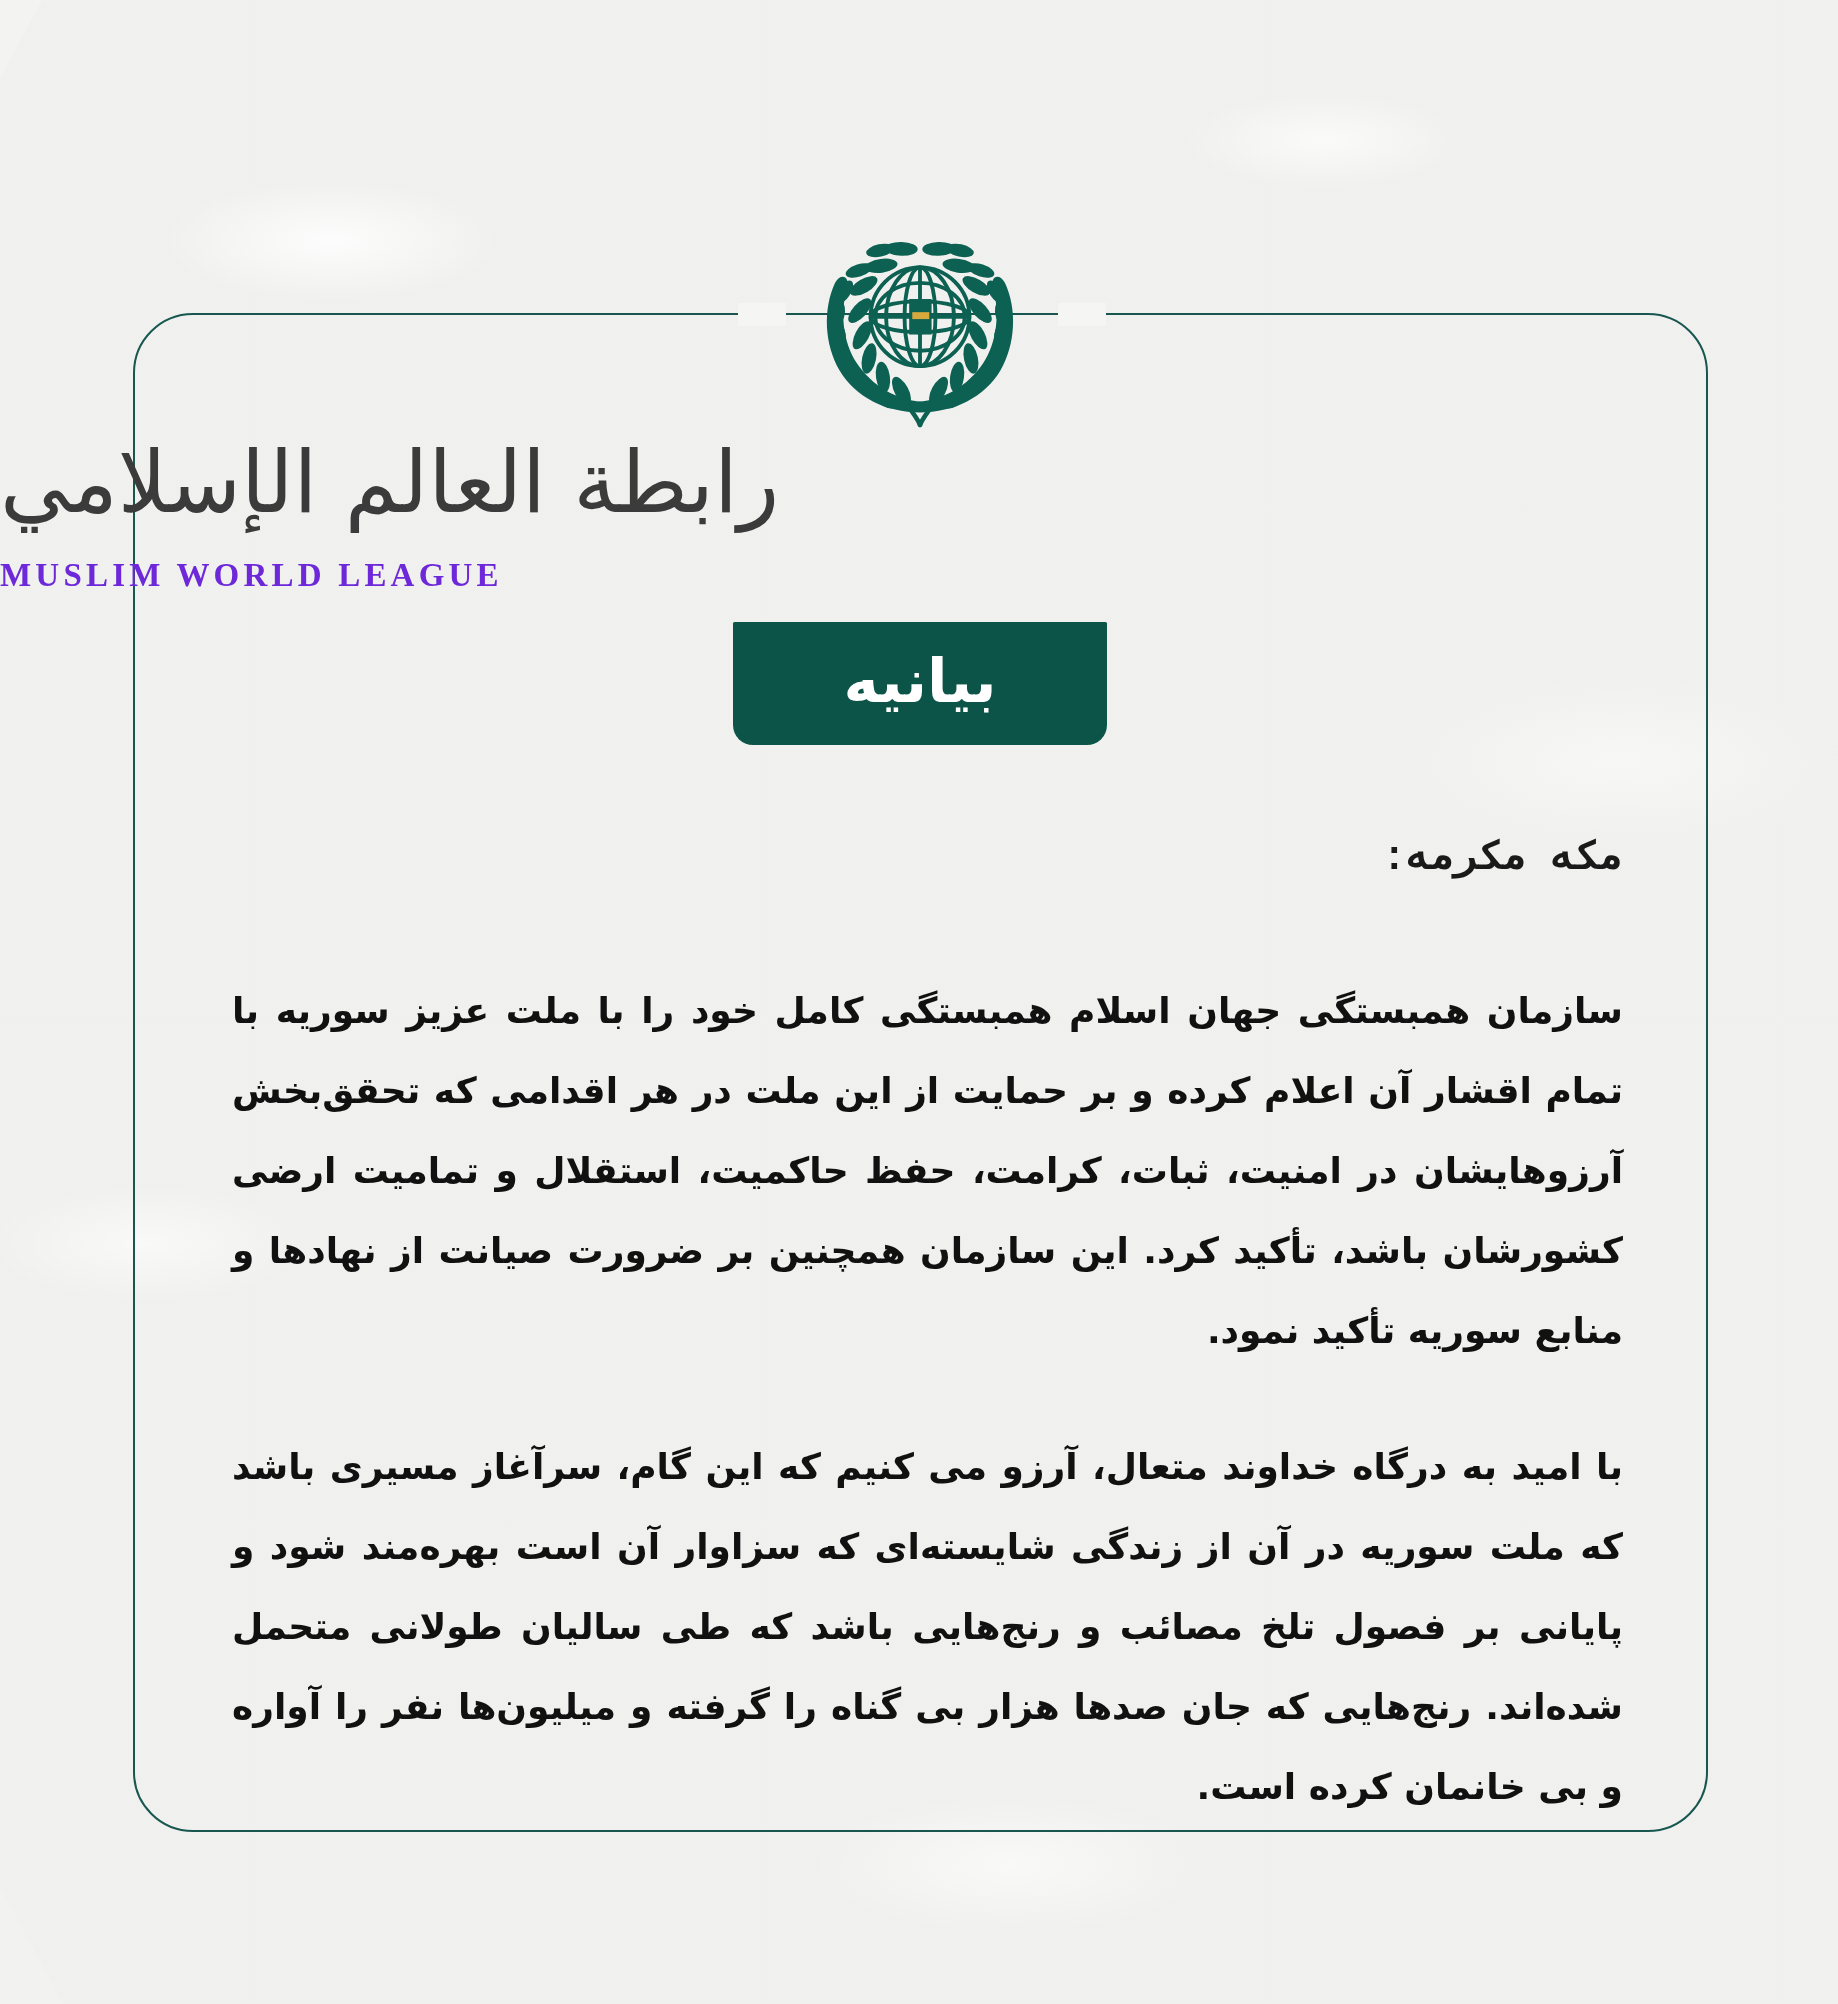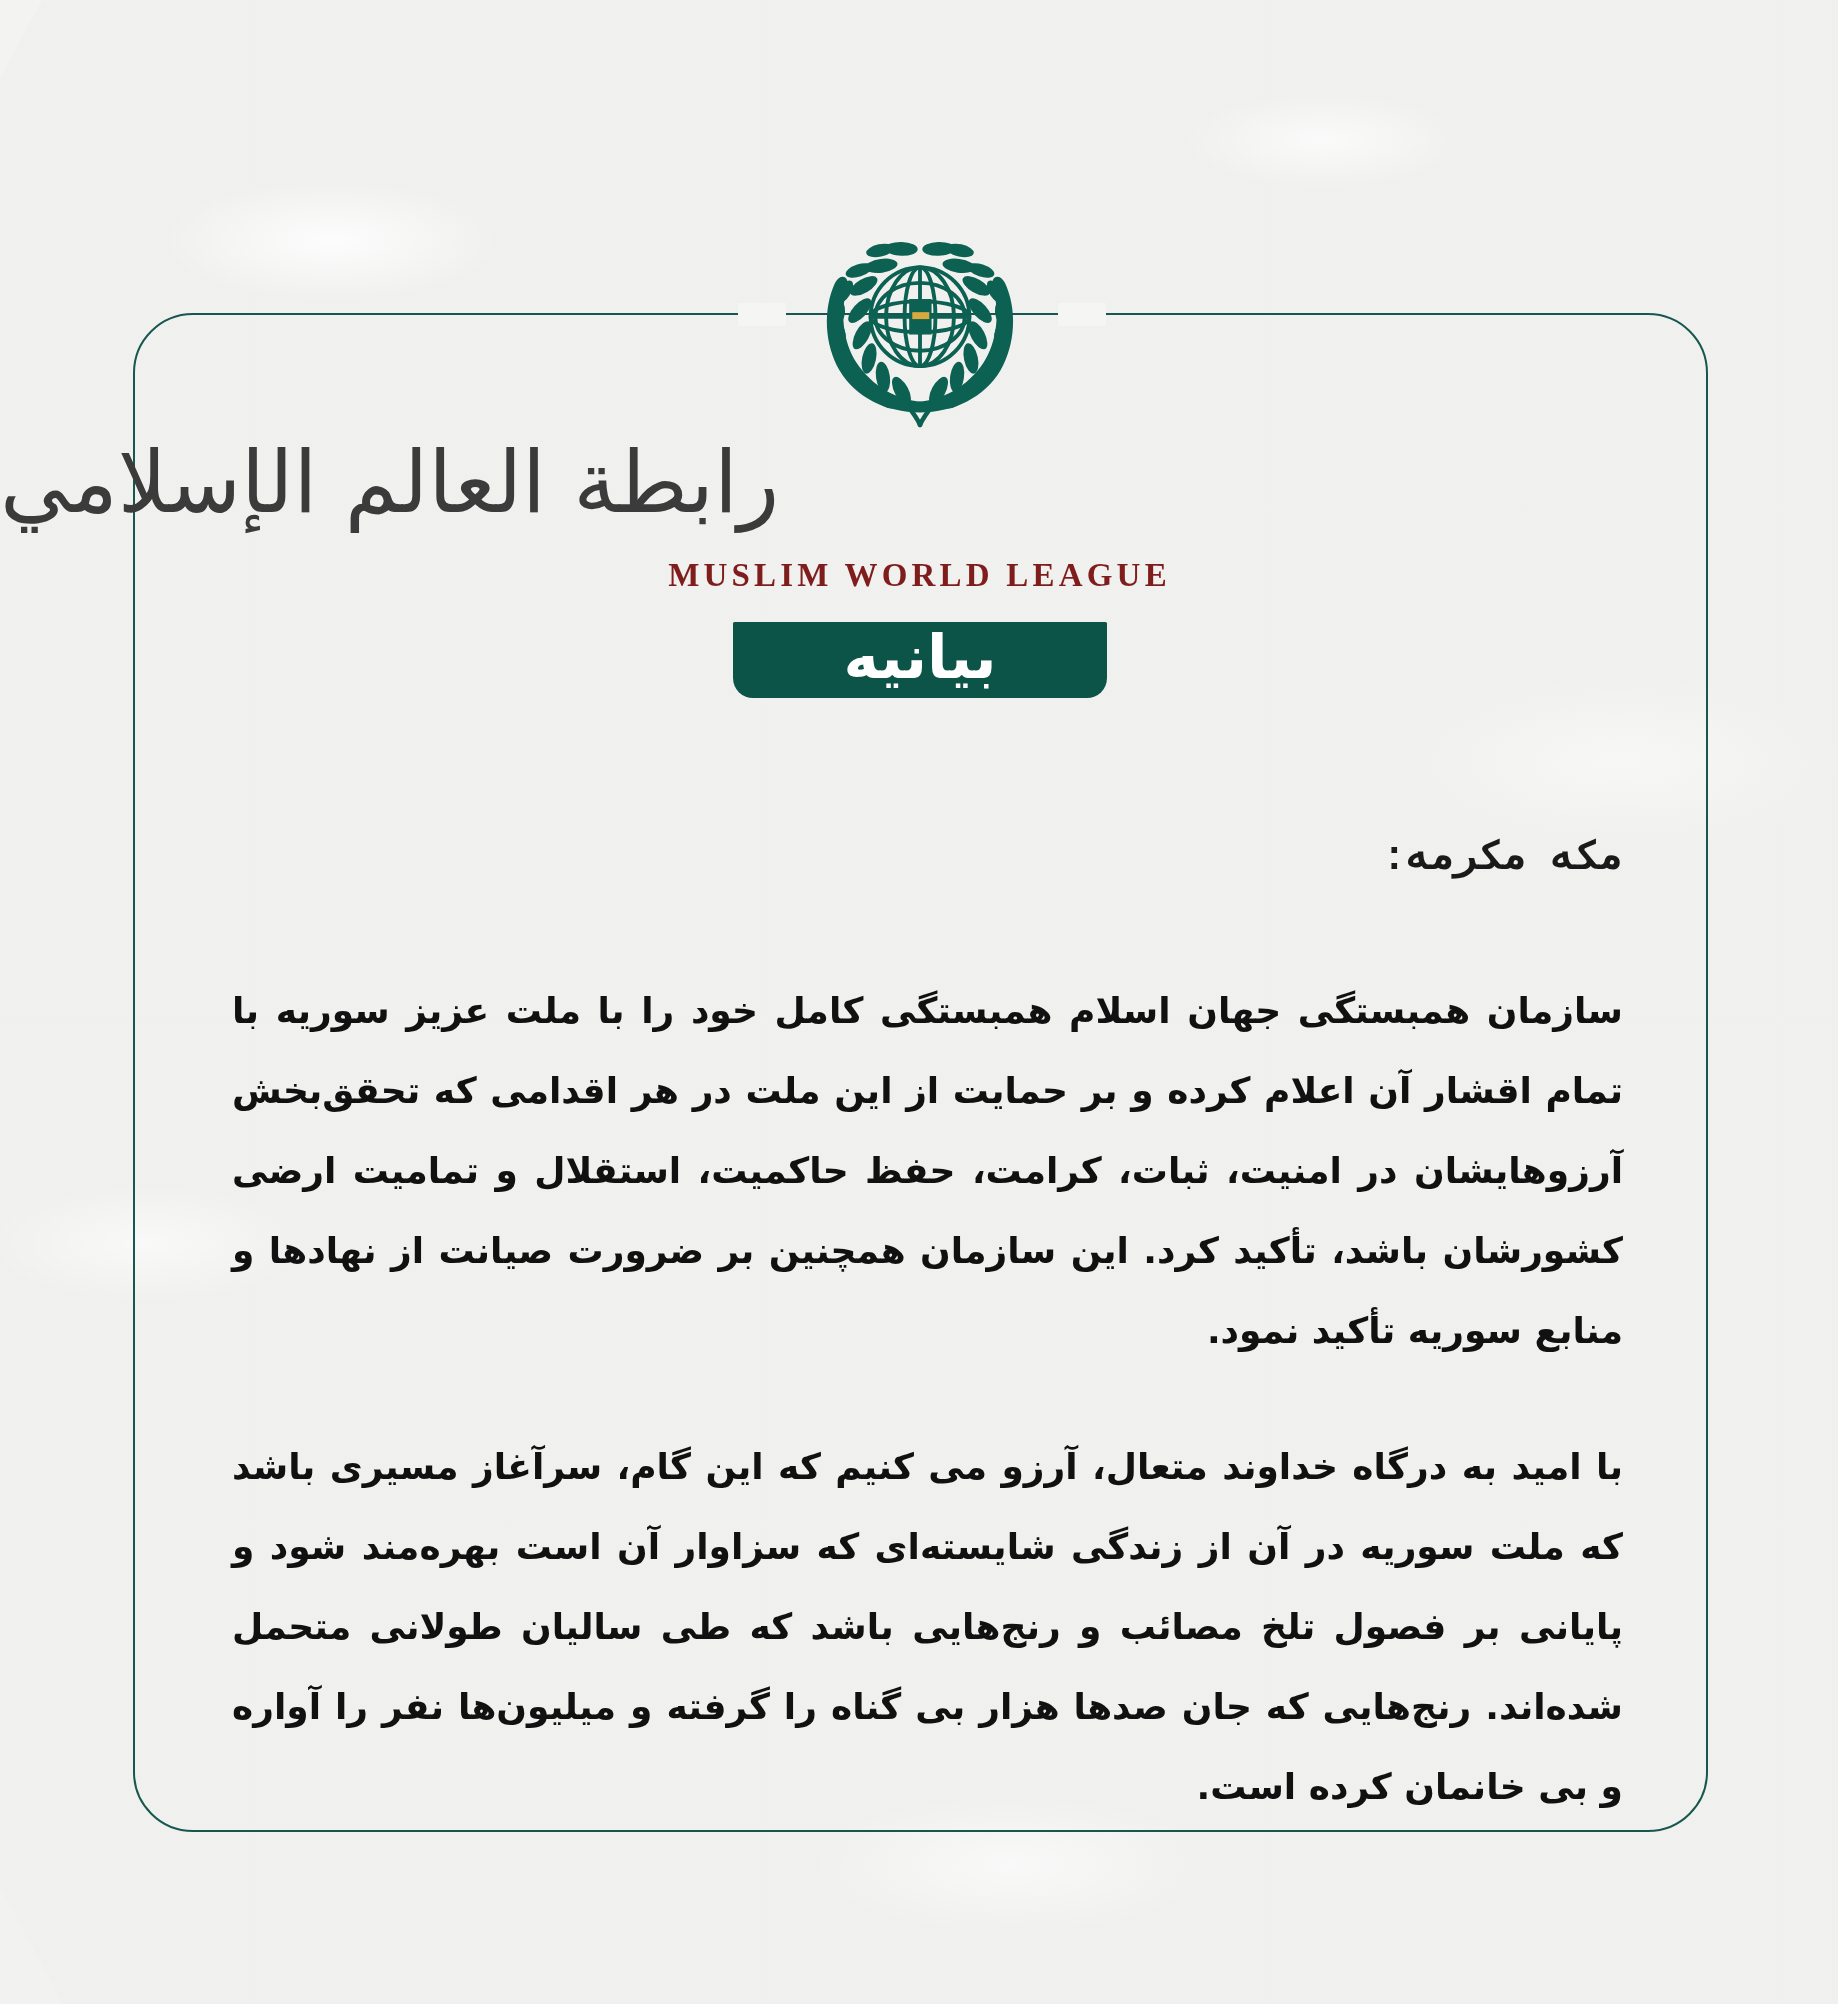--- a/index.html
+++ b/index.html
@@ -75,35 +75,35 @@
     color: #3b3b3b;
     direction: rtl;
     letter-spacing: -1.5px;
     font-weight: 500;
   }
   .wordmark-en {
     position: absolute;
     left: 0;
     right: 0;
     top: 557px;
-    text-align: center;
+    text-align: left;
     font-family: "Liberation Serif", serif;
     font-weight: 700;
     font-size: 33px;
     letter-spacing: 4.2px;
-    color: #7f1d1d;
+    color: #6d28d9;
   }
 
   
   .banner {
     position: absolute;
     left: 733px;
     top: 622px;
     width: 374px;
-    height: 76px;
+    height: 123px;
     background: #0c5448;
     border-radius: 1.5px 1.5px 20px 20px;
     display: flex;
     align-items: center;
     justify-content: center;
   }
   .banner-text {
     color: #ffffff;
     font-family: "DejaVu Sans", sans-serif;
     font-size: 60px;

